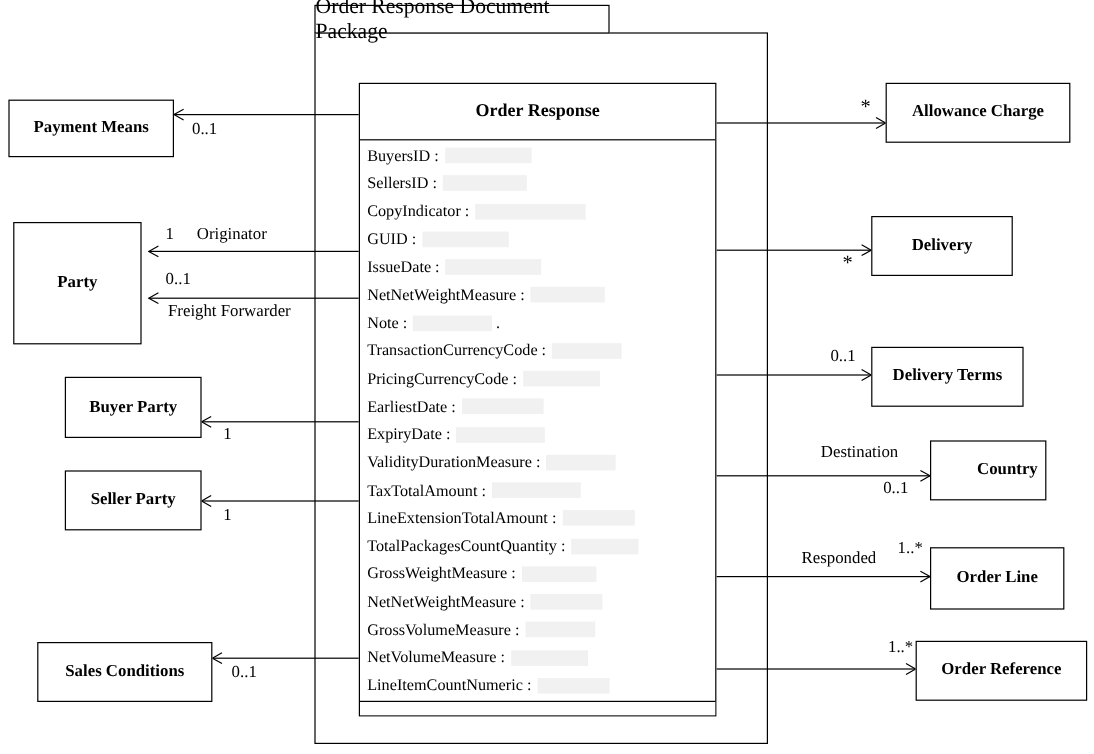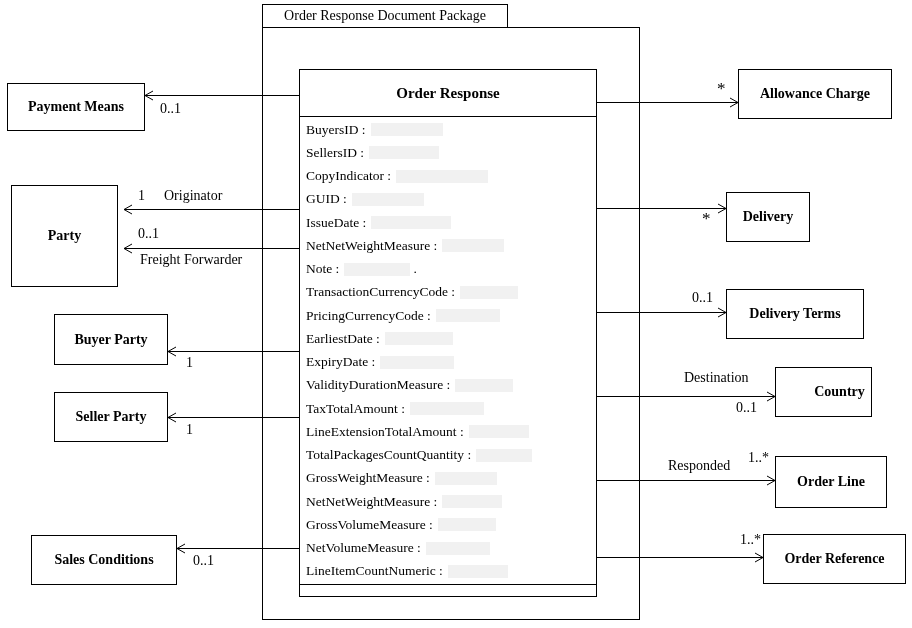--- a/index.html
+++ b/index.html
@@ -5,21 +5,21 @@
   html,body{margin:0;padding:0;background:#ffffff;}
   #canvas{
     position:relative;width:912px;height:628px;background:#ffffff;
     font-family:"Liberation Serif","DejaVu Serif",serif;color:#000;
     overflow:hidden;
   }
   .pkg-tab{
     position:absolute;left:262px;top:4px;width:246px;height:24px;
     border:1px solid #000;background:#fff;box-sizing:border-box;
     display:flex;align-items:center;justify-content:center;
-    font-size:14px;z-index:3;
+    font-size:18px;z-index:3;
   }
   .pkg-body{
     position:absolute;left:262px;top:27px;width:378px;height:593px;
     border:1px solid #000;background:#fff;box-sizing:border-box;z-index:1;
   }
   .class-box{
     position:absolute;left:299px;top:69px;width:298px;height:528px;
     border:1px solid #000;background:#fff;box-sizing:border-box;
     display:flex;flex-direction:column;z-index:4;
   }
@@ -227,24 +227,24 @@
   <div class="node" style="left:54px;top:392px;width:114px;height:50px;">
     <span>Seller Party</span>
   </div>
   <div class="node" style="left:31px;top:535px;width:146px;height:50px;">
     <span>Sales Conditions</span>
   </div>
 
   <div class="node" style="left:738px;top:69px;width:154px;height:50px;">
     <span>Allowance Charge</span>
   </div>
-  <div class="node" style="left:726px;top:192px;width:84px;height:50px;">
+  <div class="node" style="left:726px;top:180px;width:118px;height:50px;">
     <span>Delivery</span>
   </div>
-  <div class="node" style="left:726px;top:289px;width:138px;height:50px;text-align:right;">
+  <div class="node" style="left:726px;top:289px;width:127px;height:50px;text-align:right;">
     <span>Delivery Terms</span>
   </div>
   <div class="node" style="left:775px;top:367px;width:97px;height:50px;padding-left:32px;">
     <span>Country</span>
   </div>
   <div class="node" style="left:775px;top:456px;width:112px;height:52px;">
     <span>Order Line</span>
   </div>
   <div class="node" style="left:763px;top:534px;width:143px;height:50px;">
     <span>Order Reference</span>

